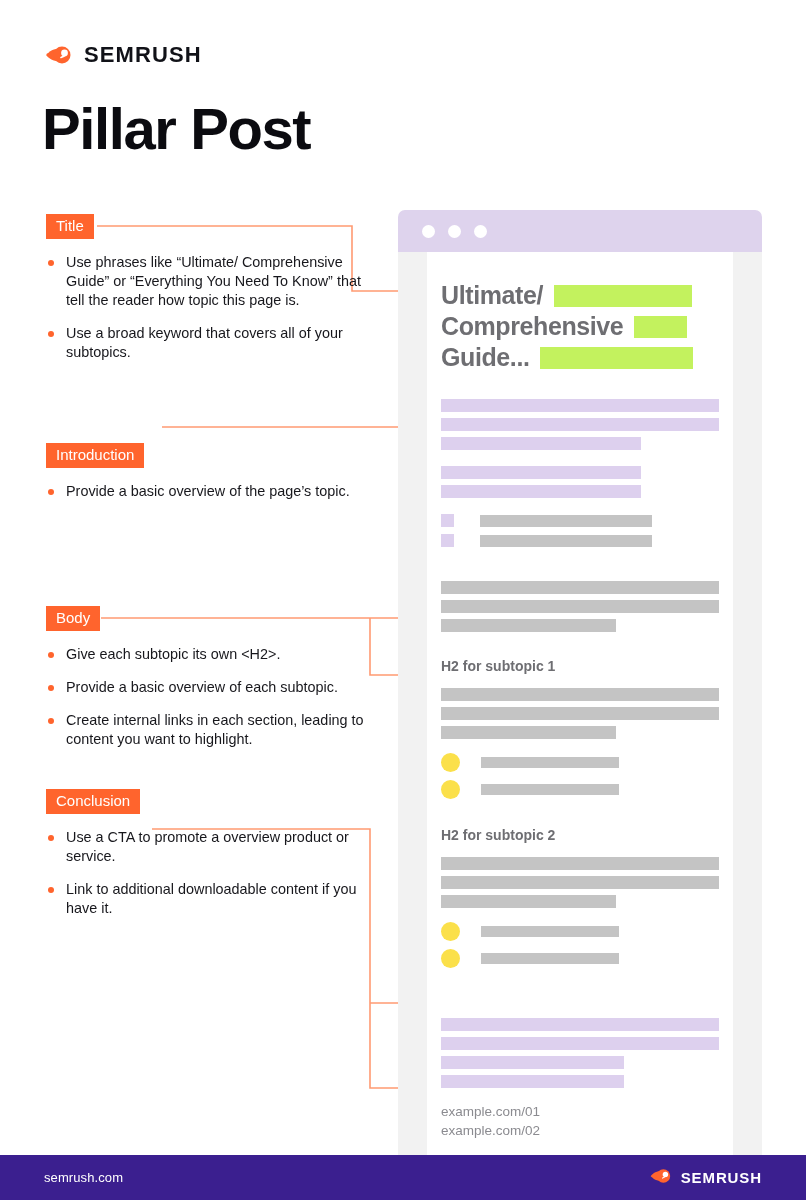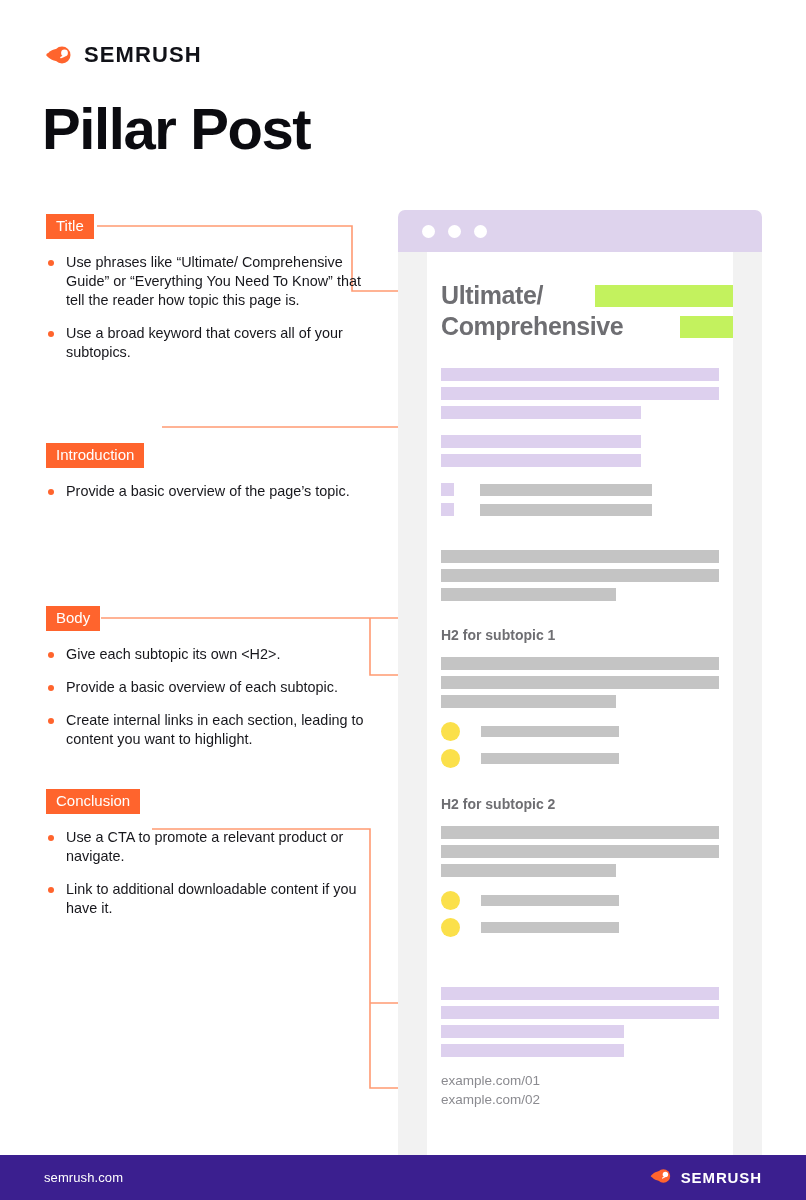--- a/index.html
+++ b/index.html
@@ -51,21 +51,21 @@
   .mock-gutter {
     position:absolute; left:398px; top:252px; width:364px; height:903px;
     background:#f2f2f2;
   }
   .mock-sheet {
     position:absolute; left:427px; top:252px; width:306px; height:903px;
     background:#ffffff; padding:28px 0 0 14px;
   }
 
   .mtitle { margin-bottom:6px; }
-  .mtitle-row { display:flex; align-items:center; height:31px;justify-content:space-between; }
+  .mtitle-row { display:flex; align-items:center; height:31px; }
   .mtitle-txt { font-size:25px; font-weight:700; color:#6e6e72; letter-spacing:-0.4px; }
   .hl { height:22px; background:#c3f25e; margin-left:11px; }
 
   .bar { height:13px; margin-bottom:6px; }
   .bar.lav { background:#ddd0ee; }
   .bar.gry { background:#c4c4c4; }
   .spacer-sm { height:10px; }
   .spacer-md { height:20px; }
   .spacer-lg { height:27px; }
 
@@ -161,21 +161,21 @@
       <div class="bullet">
         <span>Create internal links in each section, leading to content you want to highlight.</span>
       </div>
     </div>
   </div>
 
   <div class="section" style="top:789px;">
     <span class="sec-title">Conclusion</span>
     <div class="bullets">
       <div class="bullet">
-        <span>Use a CTA to promote a relevant product or navigate.</span>
+        <span>Use a CTA to promote a overview product or service.</span>
       </div>
       <div class="bullet">
         <span>Link to additional downloadable content if you have it.</span>
       </div>
     </div>
   </div>
 
   <div class="mock">
     <div class="mock-chrome">
       <span class="dot"></span>
@@ -188,20 +188,24 @@
   <div class="mock-sheet">
 
     <div class="mtitle">
       <div class="mtitle-row">
         <span class="mtitle-txt">Ultimate/</span>
         <span class="hl" style="width:138px;"></span>
       </div>
       <div class="mtitle-row">
         <span class="mtitle-txt">Comprehensive</span>
         <span class="hl" style="width:53px;"></span>
+      </div>
+      <div class="mtitle-row">
+        <span class="mtitle-txt">Guide...</span>
+        <span class="hl" style="width:153px;"></span>
       </div>
     </div>
 
     <div class="spacer-md"></div>
 
     <div>
       <div class="bar lav" style="width:278px;"></div>
       <div class="bar lav" style="width:278px;"></div>
       <div class="bar lav" style="width:200px;"></div>
     </div>

